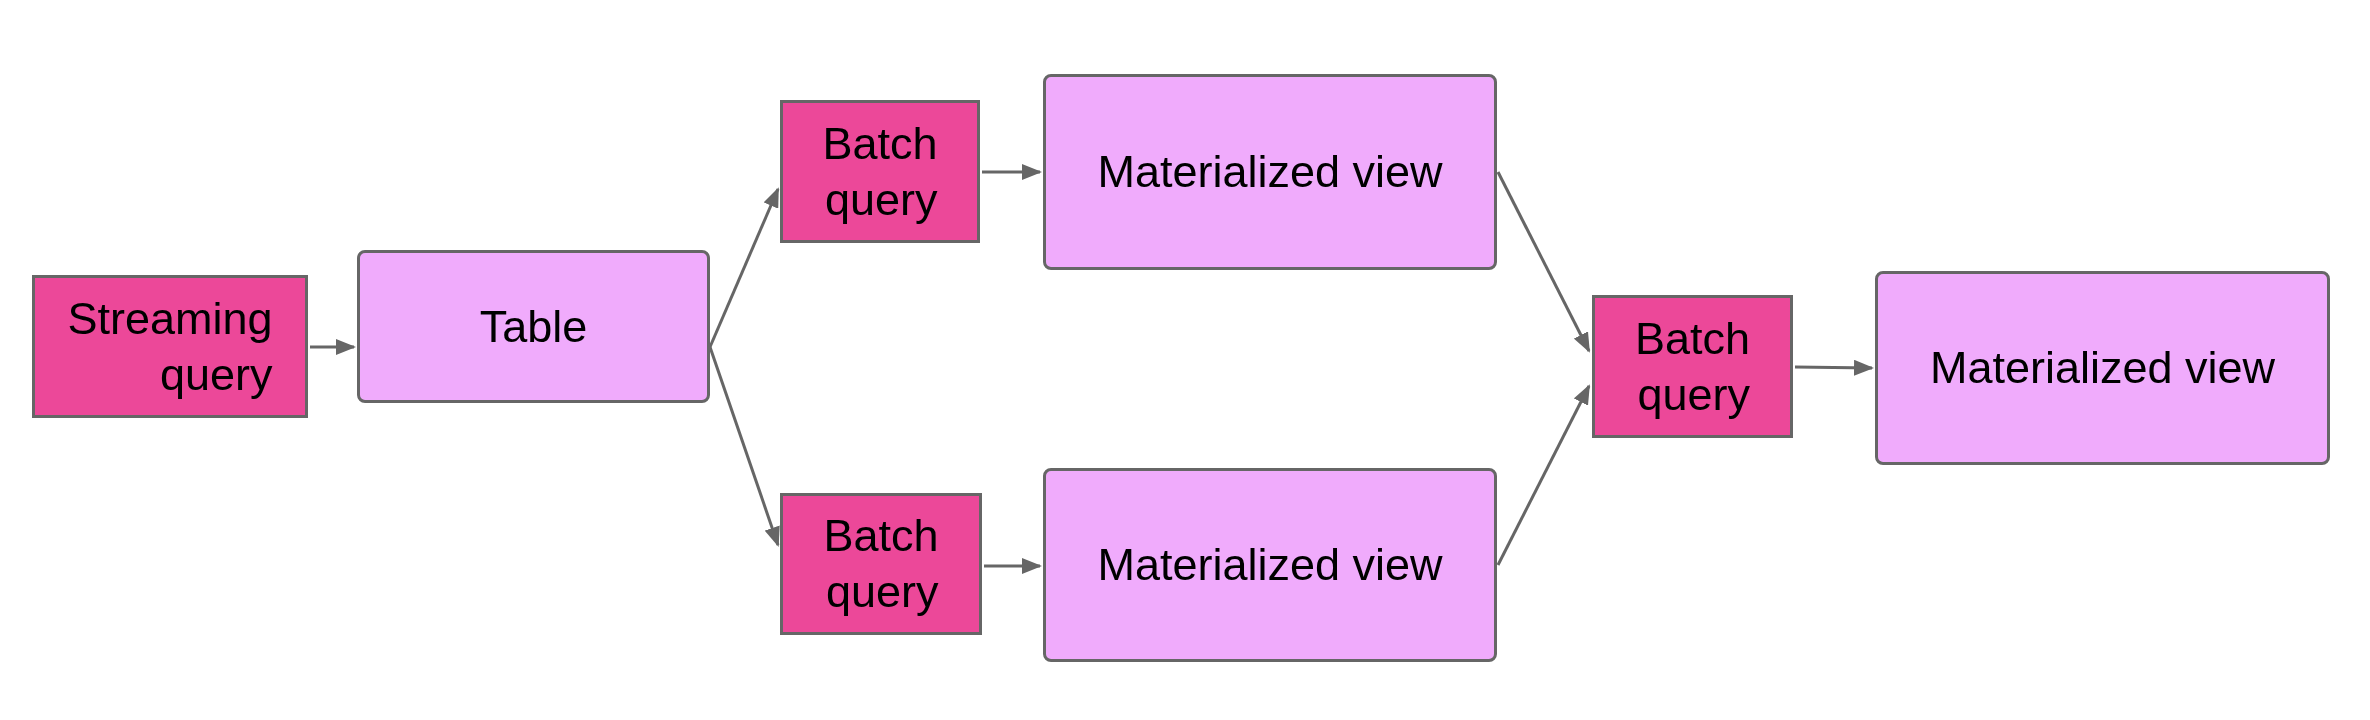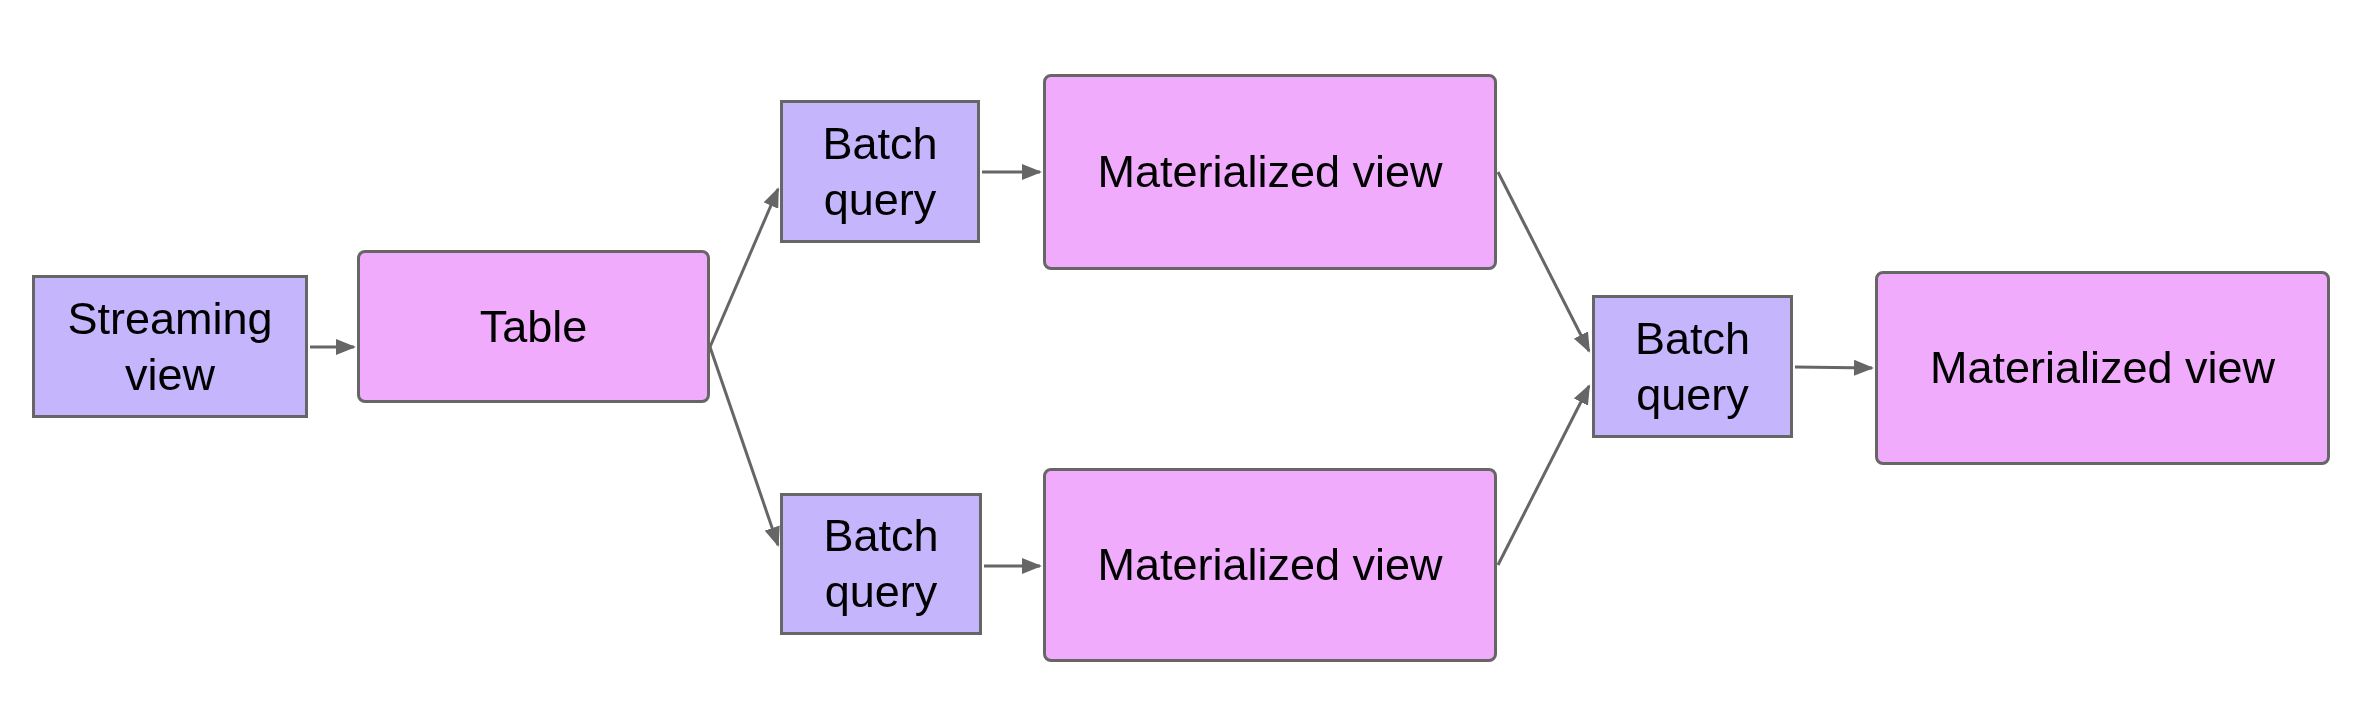--- a/index.html
+++ b/index.html
@@ -23,21 +23,21 @@
     display: flex;
     align-items: center;
     justify-content: center;
     text-align: center;
     border: 3px solid #666666;
     color: #000000;
     font-size: 45px;
     line-height: 1.24;
   }
   .node .label { white-space: pre-line; }
-  .process  { background: #c4b5fd; }
+  .process  { background: #ec4899; text-align: right; }
   .datastore { background: #f0abfc; border-radius: 8px; }
 </style>
 </head>
 <body>
 
 <div class="canvas">
 
   <svg class="edges-layer" width="2370" height="720" viewBox="0 0 2370 720" xmlns="http://www.w3.org/2000/svg">
     <defs>
       <marker id="arrowhead" viewBox="0 0 10 8" markerUnits="userSpaceOnUse" markerWidth="20" markerHeight="16" refX="9" refY="4" orient="auto">
@@ -49,21 +49,21 @@
     <line x1="710" y1="347" x2="778" y2="545" stroke="#666666" stroke-width="3" marker-end="url(#arrowhead)"></line>
     <line x1="982" y1="172" x2="1040" y2="172" stroke="#666666" stroke-width="3" marker-end="url(#arrowhead)"></line>
     <line x1="984" y1="566" x2="1040" y2="566" stroke="#666666" stroke-width="3" marker-end="url(#arrowhead)"></line>
     <line x1="1498" y1="172" x2="1589" y2="351" stroke="#666666" stroke-width="3" marker-end="url(#arrowhead)"></line>
     <line x1="1498" y1="565" x2="1589" y2="386" stroke="#666666" stroke-width="3" marker-end="url(#arrowhead)"></line>
     <line x1="1795" y1="367" x2="1872" y2="368" stroke="#666666" stroke-width="3" marker-end="url(#arrowhead)"></line>
   </svg>
 
   <div class="node process" style="left:32px; top:275px; width:276px; height:143px;">
     <span class="label">Streaming
-view</span>
+query</span>
   </div>
 
   <div class="node datastore" style="left:357px; top:250px; width:353px; height:153px;">
     <span class="label">Table</span>
   </div>
 
   <div class="node process" style="left:780px; top:100px; width:200px; height:143px;">
     <span class="label">Batch
 query</span>
   </div>

